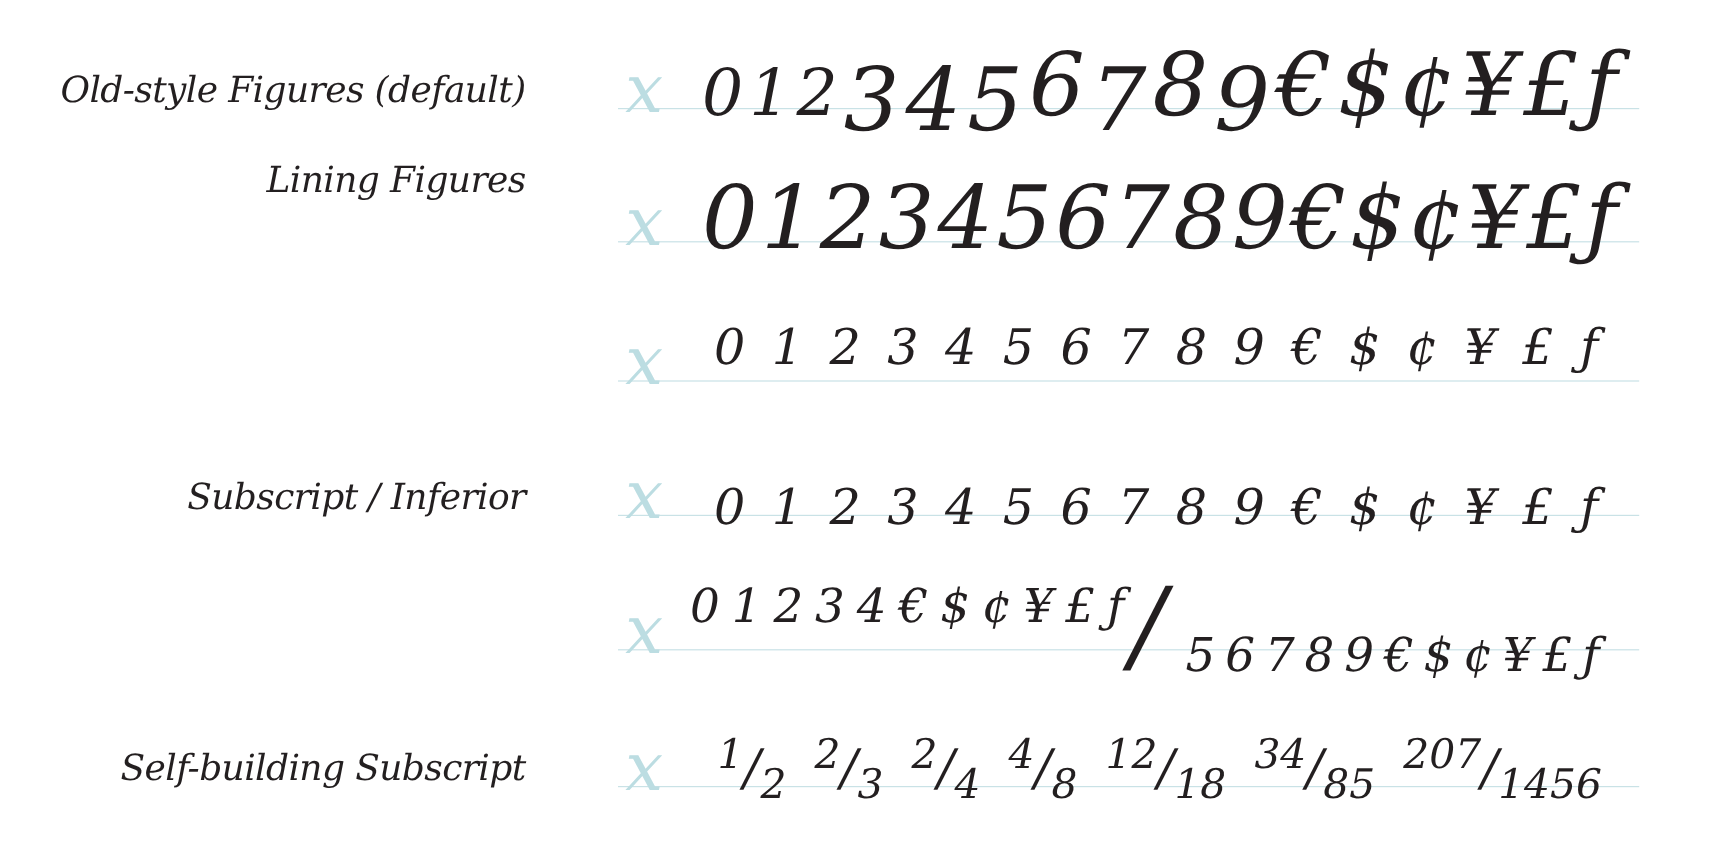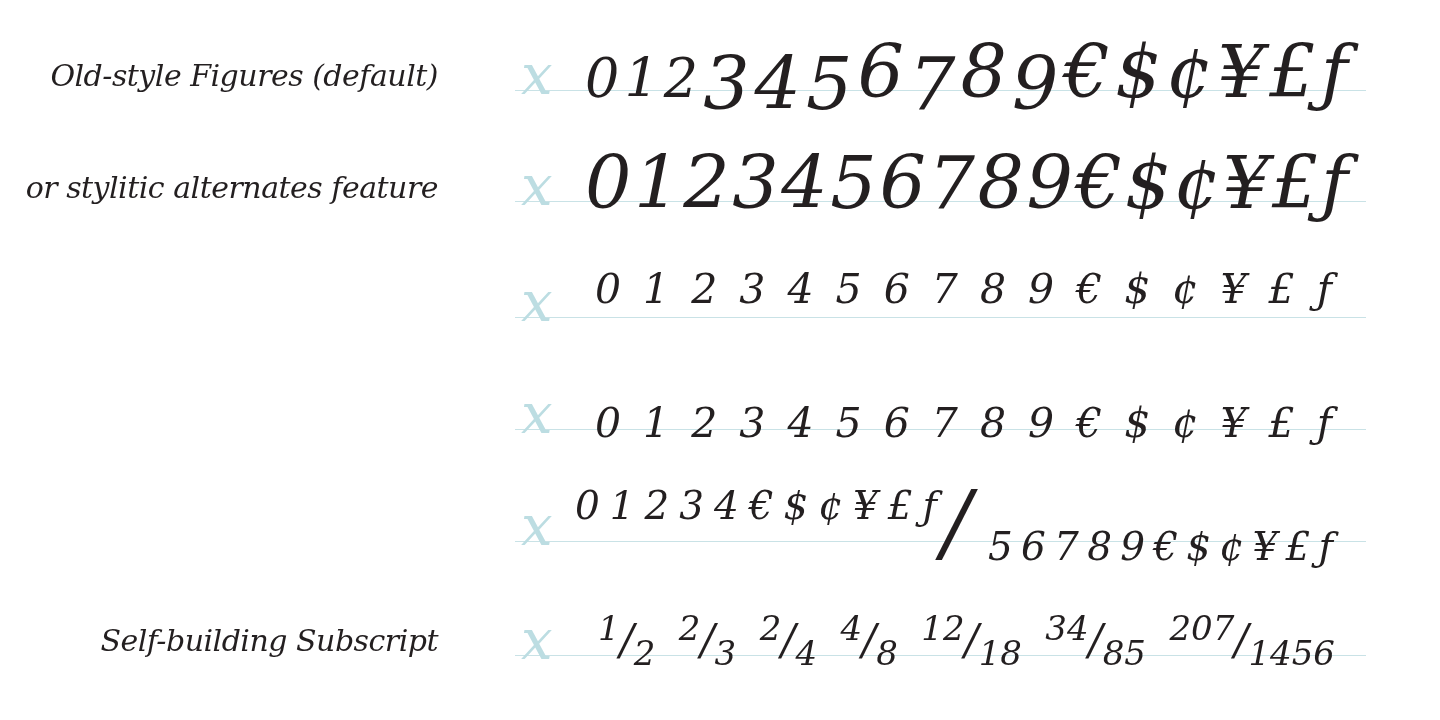--- a/index.html
+++ b/index.html
@@ -93,22 +93,21 @@
         <span class="glyph">$</span>
         <span class="glyph">¢</span>
         <span class="glyph">¥</span>
         <span class="glyph">£</span>
         <span class="glyph">ƒ</span>
       </div>
   </section>
 
   <section class="band" style="top:109px">
     <div class="label double">
-      <br>
-      <span>or stylitic alternates feature</span>
+      <span>Lining Figures</span><br>
     </div>
     <div class="rule"></div>
     <span class="marker">x</span>
     <div class="glyphline line-big">
         <span class="glyph">0</span>
         <span class="glyph">1</span>
         <span class="glyph">2</span>
         <span class="glyph">3</span>
         <span class="glyph">4</span>
         <span class="glyph">5</span>
@@ -142,20 +141,23 @@
         <span class="glyph">€</span>
         <span class="glyph">$</span>
         <span class="glyph">¢</span>
         <span class="glyph">¥</span>
         <span class="glyph">£</span>
         <span class="glyph">ƒ</span>
       </div>
   </section>
 
   <section class="band" style="top:337px">
+    <div class="label single">
+      <span>Subscript / Inferior</span>
+    </div>
     <div class="rule"></div>
     <span class="marker">x</span>
     <div class="glyphline line-sub">
         <span class="glyph">0</span>
         <span class="glyph">1</span>
         <span class="glyph">2</span>
         <span class="glyph">3</span>
         <span class="glyph">4</span>
         <span class="glyph">5</span>
         <span class="glyph">6</span>

